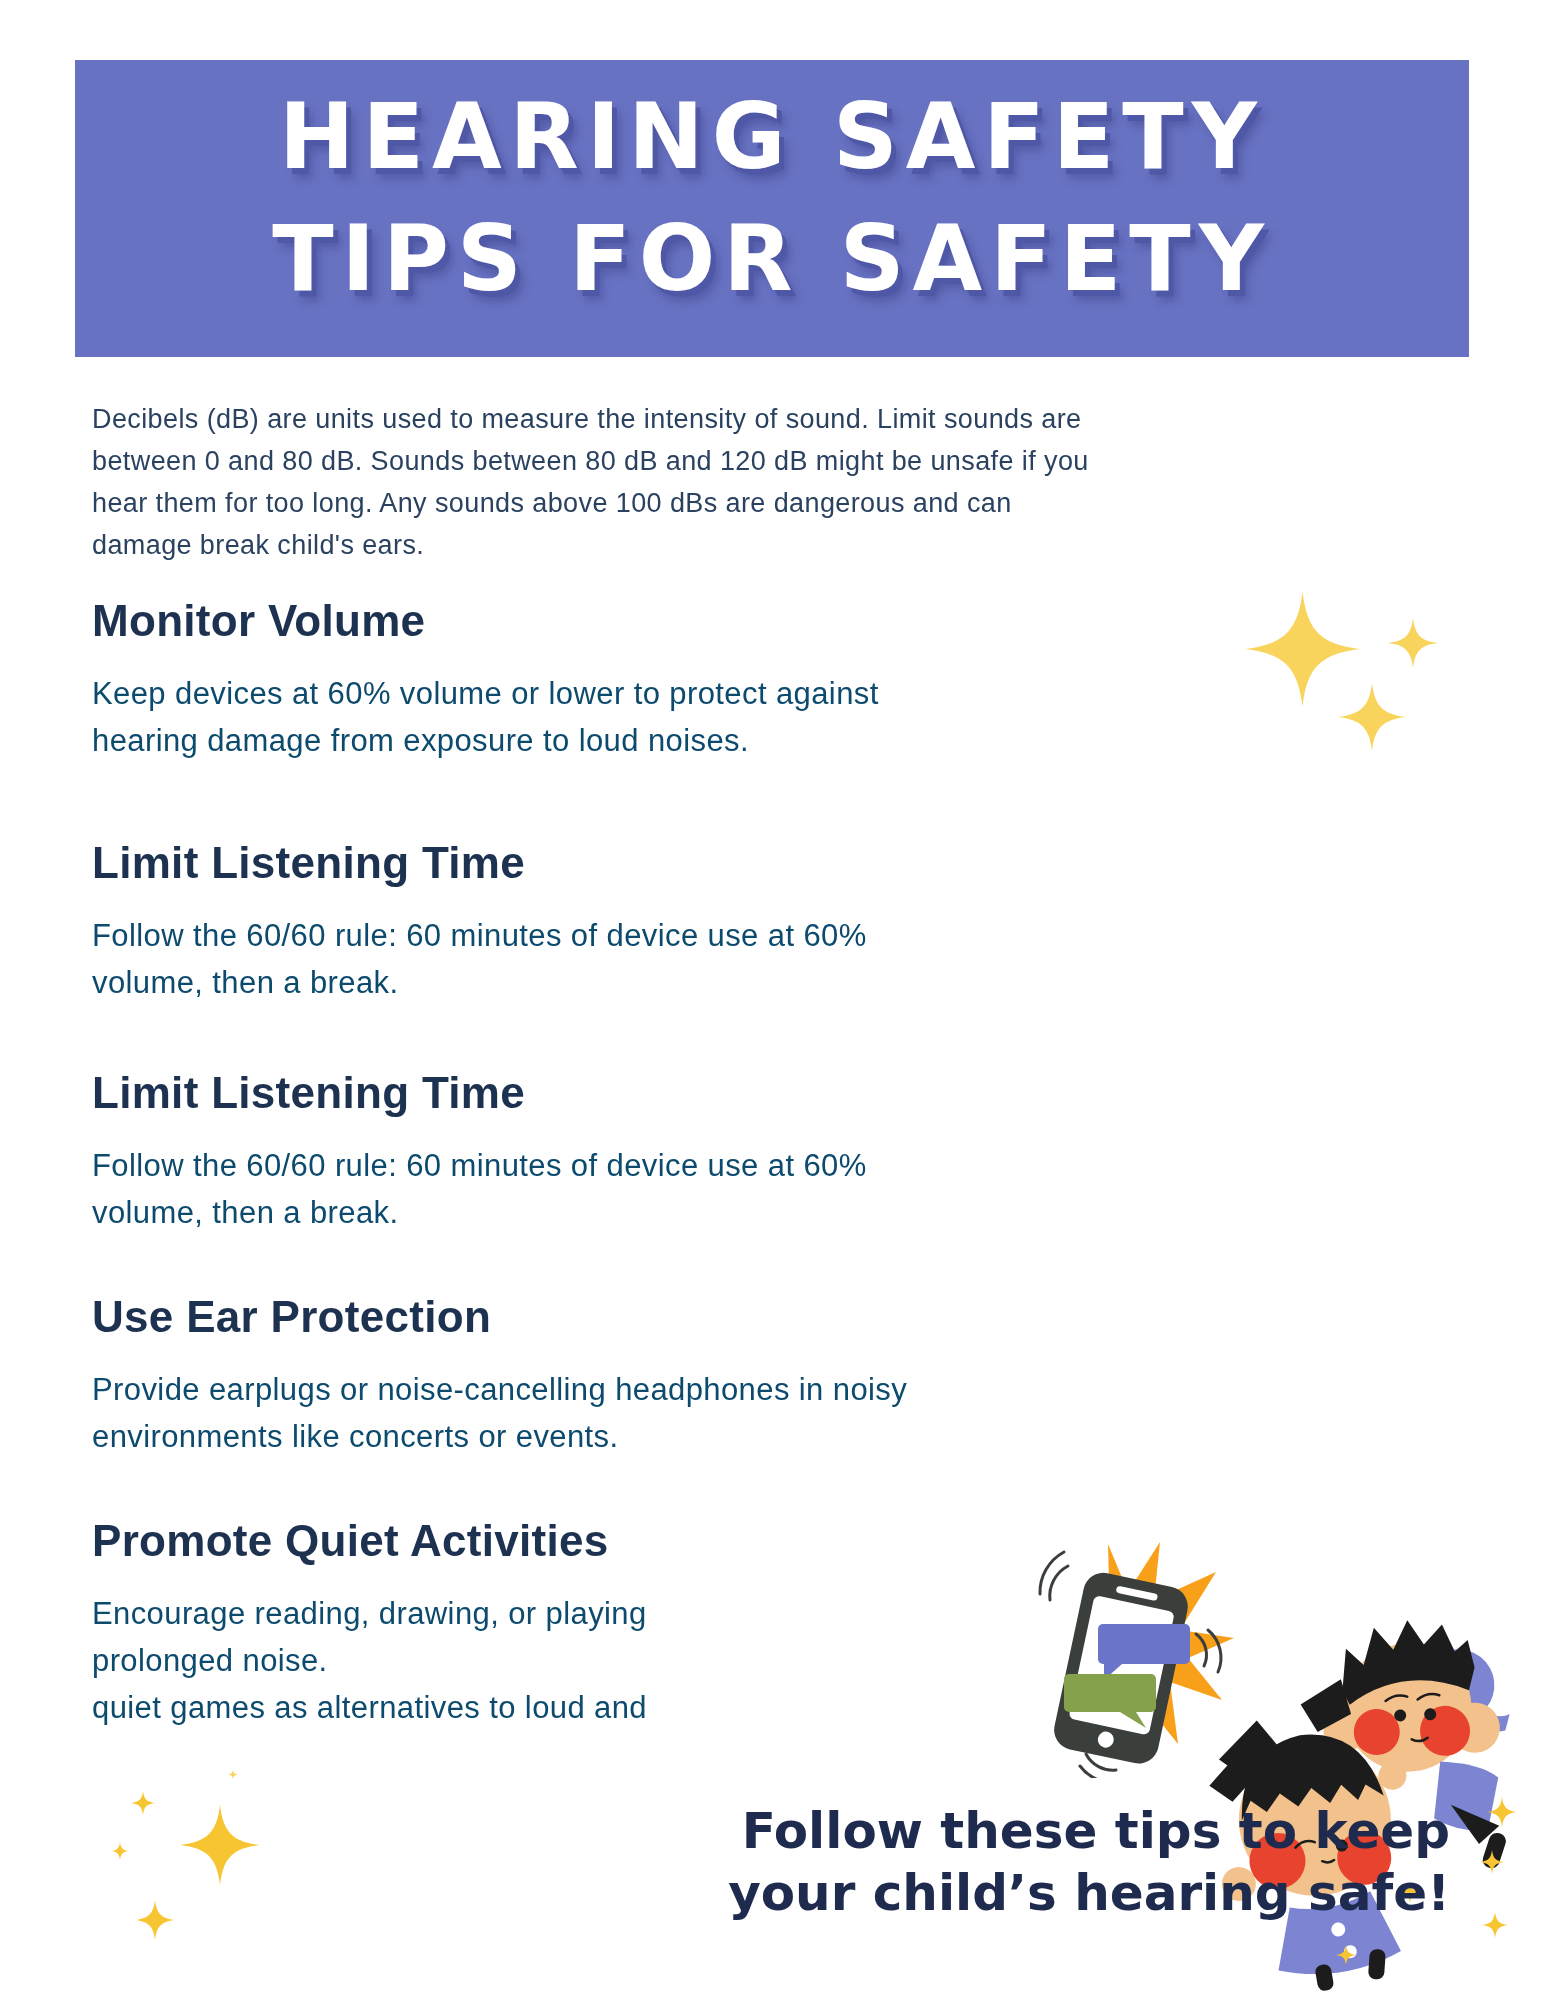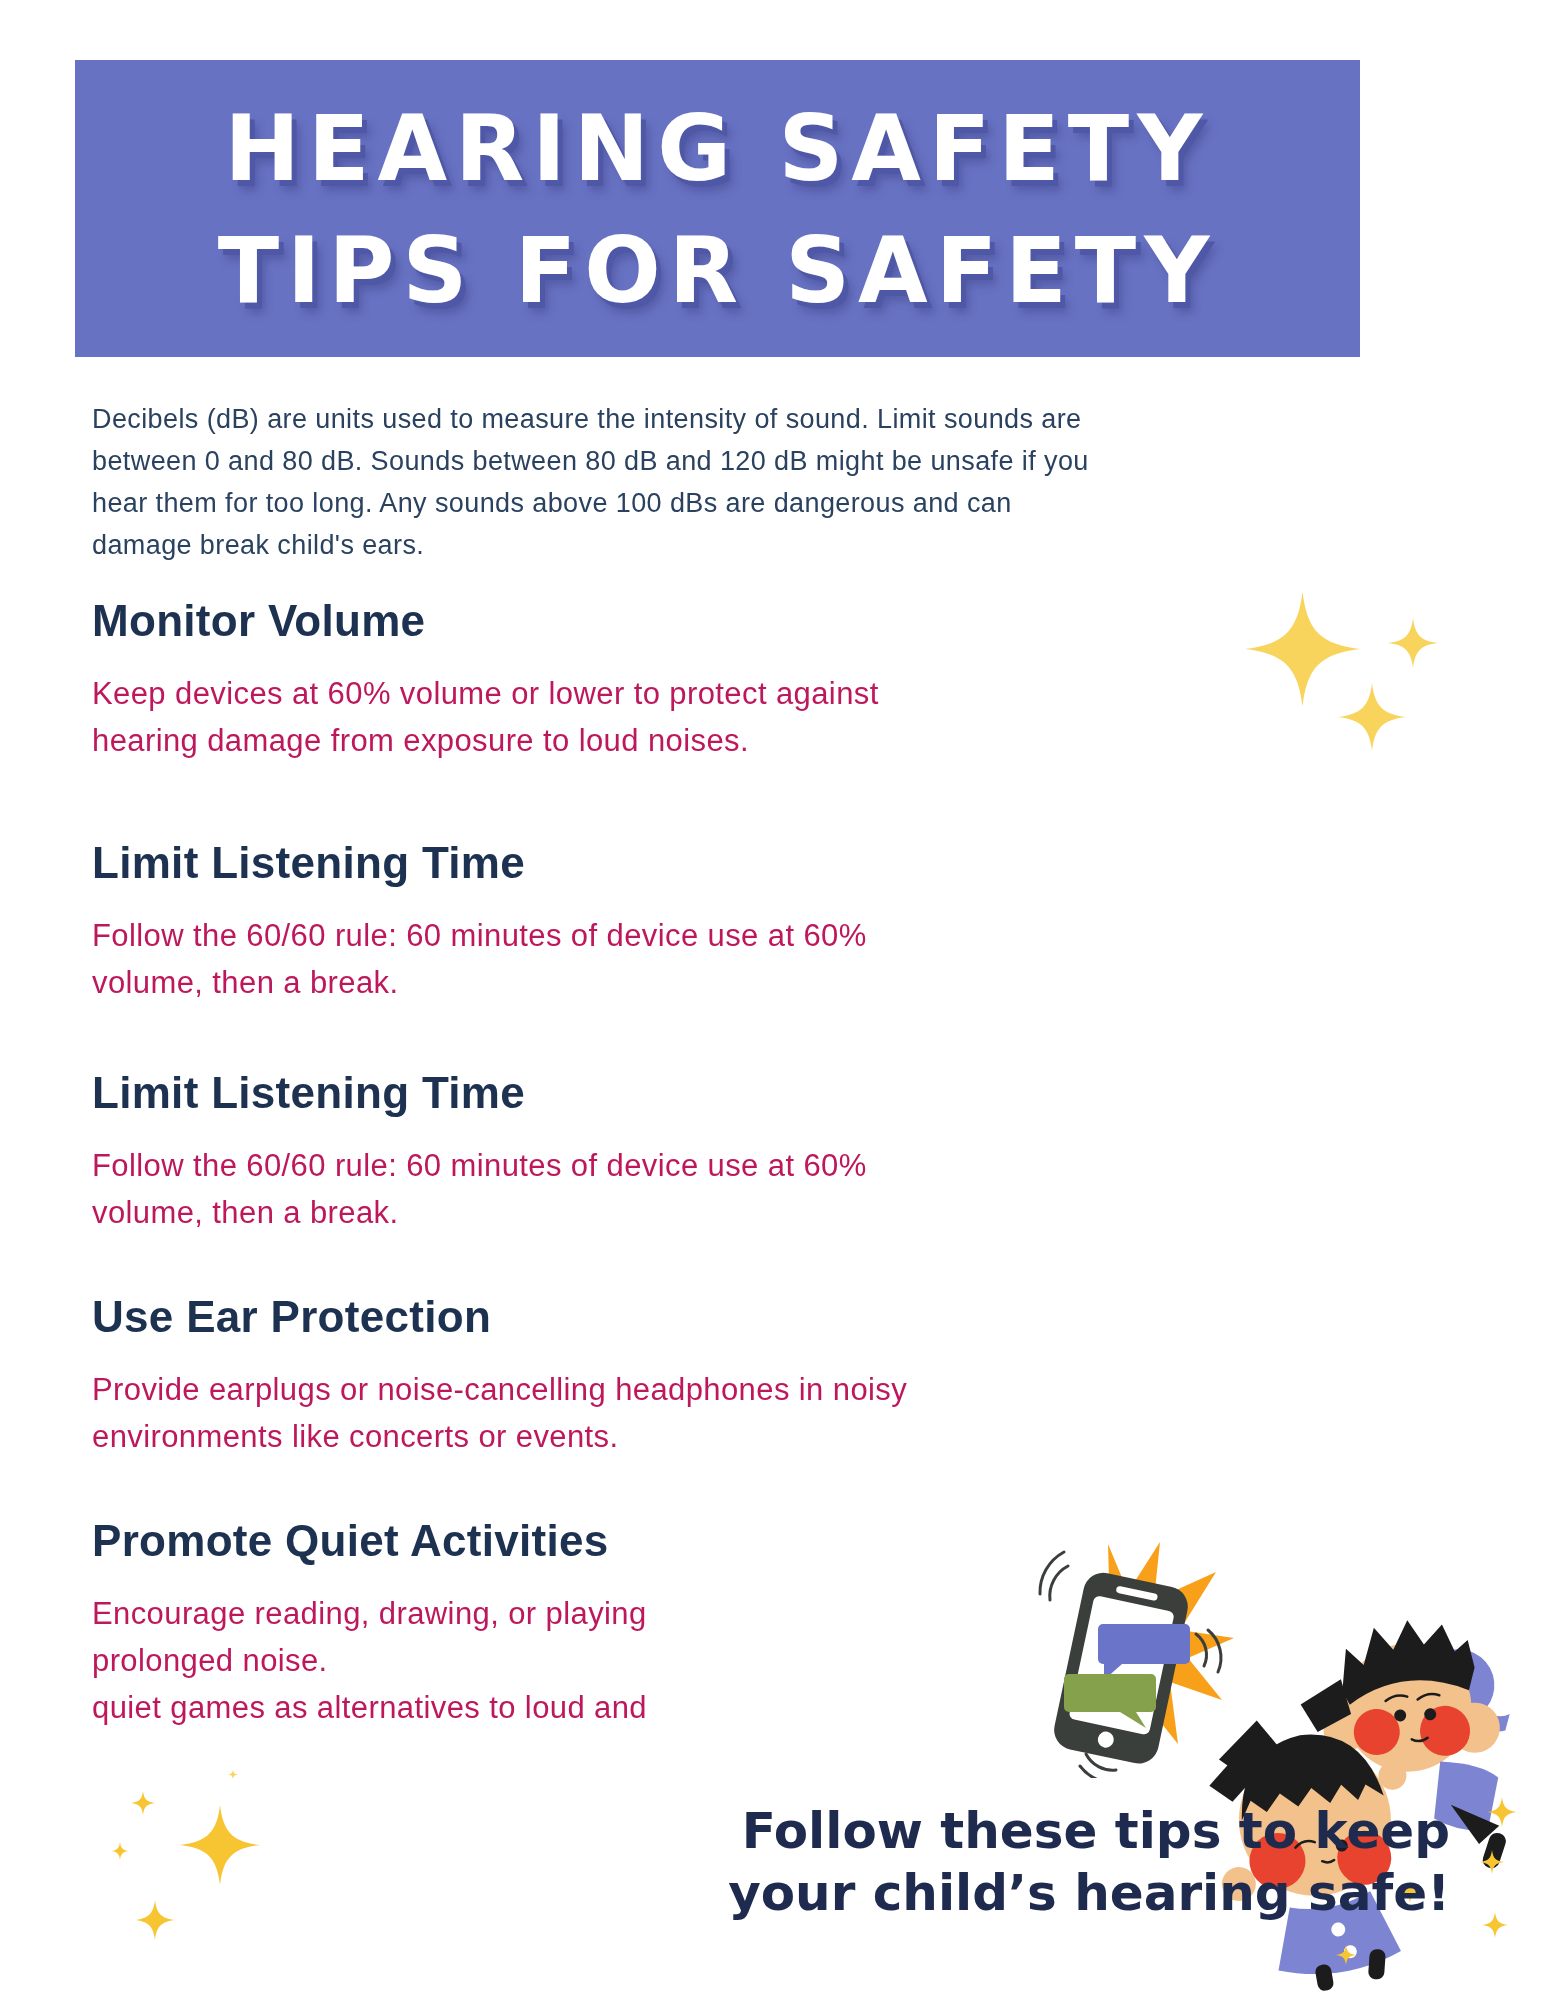--- a/index.html
+++ b/index.html
@@ -1,34 +1,34 @@
 <!DOCTYPE html>
 <html><head>
 <meta charset="utf-8">
 <style>
   html,body{margin:0;padding:0;background:#ffffff;}
   .page{position:relative;width:1545px;height:2000px;background:#ffffff;overflow:hidden;
         font-family:"Liberation Sans",sans-serif;}
 
   
-  .banner{position:absolute;left:75px;top:60px;width:1285px;height:297px;
-          background:#6872c3;text-align:center;padding-top:28px;box-sizing:border-box;}
+  .banner{position:absolute;left:75px;top:60px;width:1394px;height:297px;
+          background:#6872c3;text-align:center;padding-top:16px;box-sizing:border-box;}
   .banner-line{font-family:"DejaVu Sans",sans-serif;font-weight:bold;font-size:90px;
                letter-spacing:8px;line-height:122px;color:#ffffff;white-space:nowrap;
                text-shadow:5px 6px 0 #4f58a6, 8px 11px 9px rgba(52,58,122,.38);}
 
   
   .intro{position:absolute;left:92px;top:398px;width:1100px;color:#2a4260;
          font-size:27px;line-height:42px;letter-spacing:.4px;}
 
   
   .section{position:absolute;left:92px;}
   .section h2{margin:0;font-size:44px;font-weight:800;color:#1d3150;
               letter-spacing:.3px;line-height:66px;}
-  .section .body{margin-top:16px;font-size:31px;line-height:47px;color:#be185d;
+  .section .body{margin-top:16px;font-size:31px;line-height:47px;color:#0c4a6e;
                  letter-spacing:.4px;}
   .s1{top:588px;} .s2{top:830px;} .s3{top:1060px;} .s4{top:1284px;} .s5{top:1508px;}
 
   
   .footer{position:absolute;left:90px;top:1800px;width:1360px;text-align:right;
           font-family:"DejaVu Sans",sans-serif;font-weight:bold;font-size:50px;
           line-height:62px;color:#1e2b4f;}
 
   
   .illus{position:absolute;}

